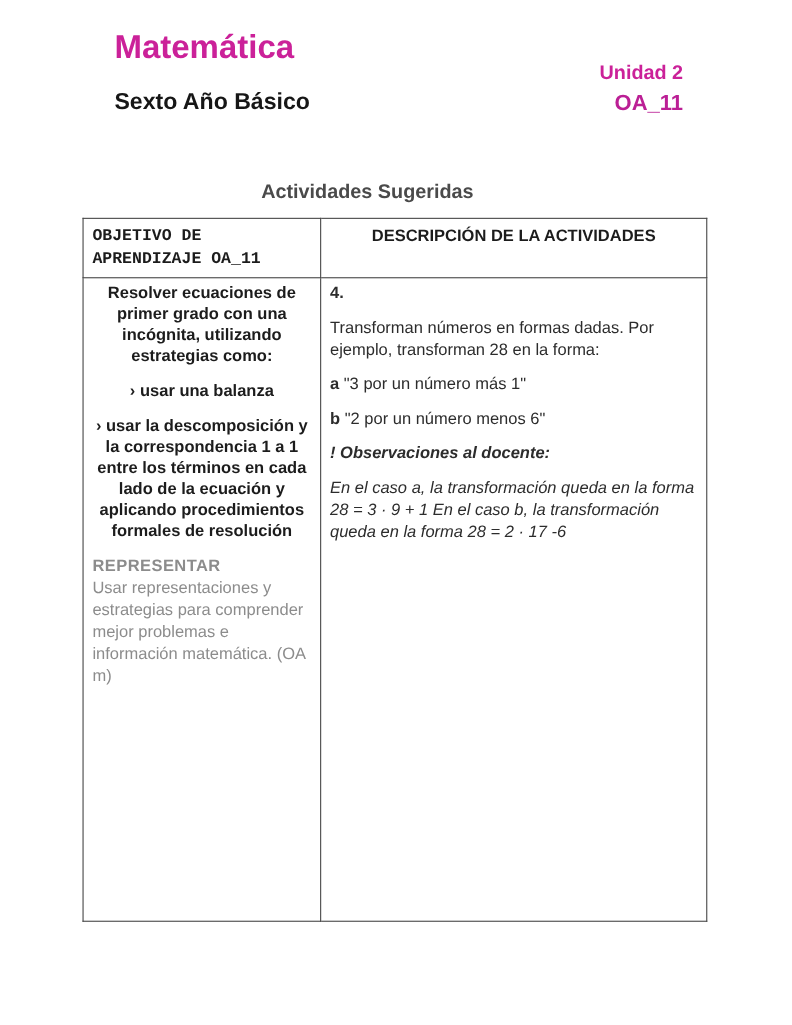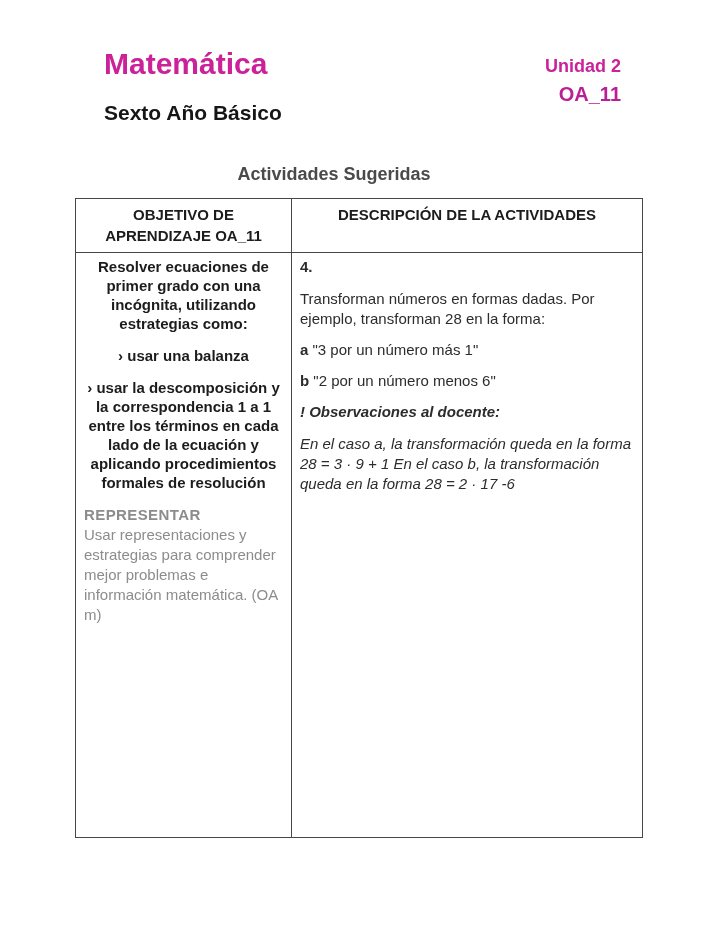--- a/index.html
+++ b/index.html
@@ -11,21 +11,21 @@
     font-family: "Liberation Sans", sans-serif;
     position: relative;
     overflow: hidden;
     color: #1f1f1f;
   }
 
   
   .doc-header-left {
     position: absolute;
     left: 104px;
-    top: 48px;
+    top: 28px;
   }
   .doc-title {
     font-size: 30px;
     font-weight: bold;
     color: #cb2199;
     line-height: 32px;
     letter-spacing: 0px;
   }
   .doc-subtitle {
     font-size: 21px;
@@ -84,21 +84,21 @@
     background: #ffffff;
   }
   .col-objective { width: 216px; }
   .activity-table th {
     font-size: 15px;
     font-weight: bold;
     color: #1c1c1c;
     height: 54px;
     line-height: 21px;
   }
-  th.th-left  { text-align: center; }
+  th.th-left  { text-align: left; font-family: Liberation Mono, monospace; }
   th.th-right { text-align: center; margin-top: 36px; }
 
   
   td.cell-objective p {
     margin: 0 0 13px 0;
     font-size: 15px;
     font-weight: bold;
     color: #1c1c1c;
     line-height: 19px;
     text-align: center;

